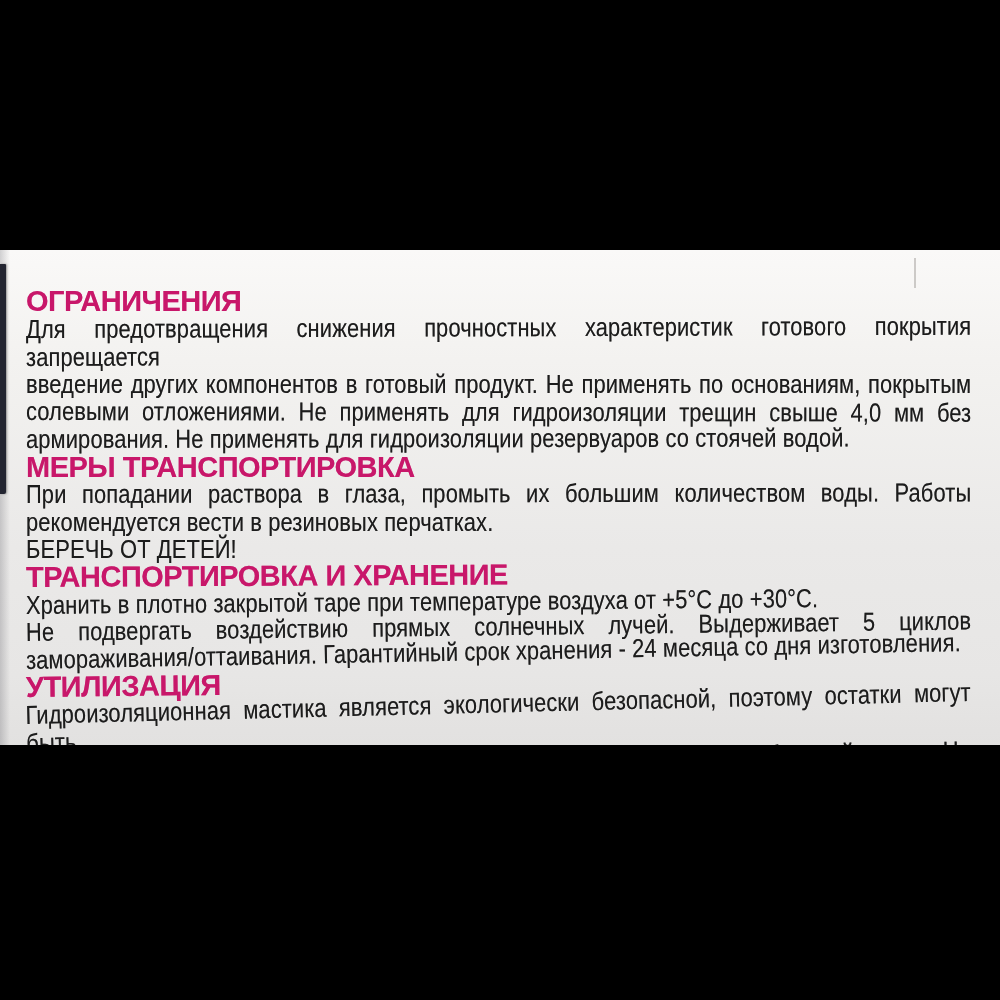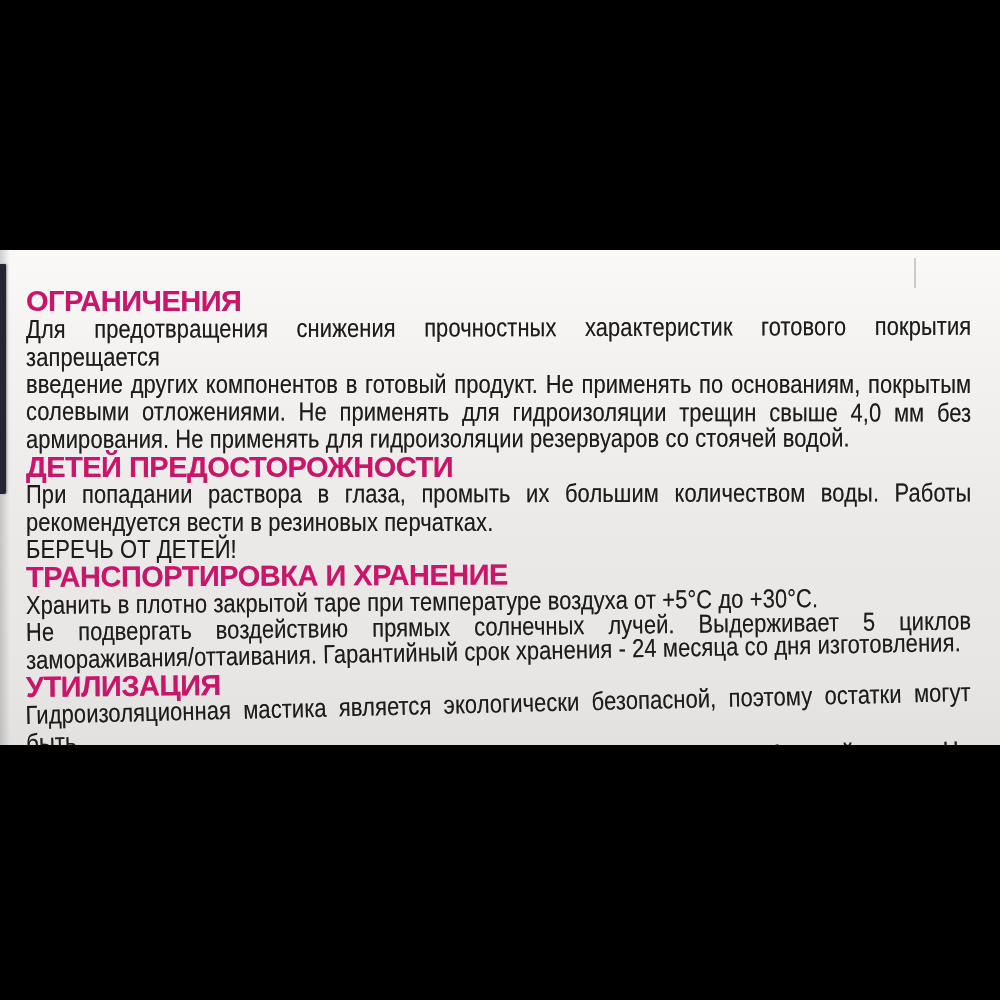--- a/index.html
+++ b/index.html
@@ -85,21 +85,21 @@
 
     <section>
       <h2 class="hdr">ОГРАНИЧЕНИЯ</h2>
       <div class="line j" style="--rot:-0.2deg">Для предотвращения снижения прочностных характеристик готового покрытия запрещается</div>
       <div class="line j" style="--rot:0deg">введение других компонентов в готовый продукт. Не применять по основаниям, покрытым</div>
       <div class="line j" style="--rot:0.1deg">солевыми отложениями. Не применять для гидроизоляции трещин свыше 4,0 мм без</div>
       <div class="line last" style="--rot:-0.1deg">армирования. Не применять для гидроизоляции резервуаров со стоячей водой.</div>
     </section>
 
     <section>
-      <h2 class="hdr">ДЕТЕЙ ПРЕДОСТОРОЖНОСТИ</h2>
+      <h2 class="hdr">МЕРЫ ТРАНСПОРТИРОВКА</h2>
       <div class="line j" style="--rot:-0.1deg">При попадании раствора в глаза, промыть их большим количеством воды. Работы</div>
       <div class="line last" style="--rot:0deg">рекомендуется вести в резиновых перчатках.</div>
       <div class="line last" style="--rot:0deg">БЕРЕЧЬ ОТ ДЕТЕЙ!</div>
     </section>
 
     <section>
       <h2 class="hdr" style="--rot:-0.3deg">ТРАНСПОРТИРОВКА И ХРАНЕНИЕ</h2>
       <div class="line last" style="--rot:-0.5deg">Хранить в плотно закрытой таре при температуре воздуха от +5°С до +30°С.</div>
       <div class="line j" style="--rot:-0.7deg">Не подвергать воздействию прямых солнечных лучей. Выдерживает 5 циклов</div>
       <div class="line last" style="--rot:-1.1deg">замораживания/оттаивания. Гарантийный срок хранения - 24 месяца со дня изготовления.</div>

